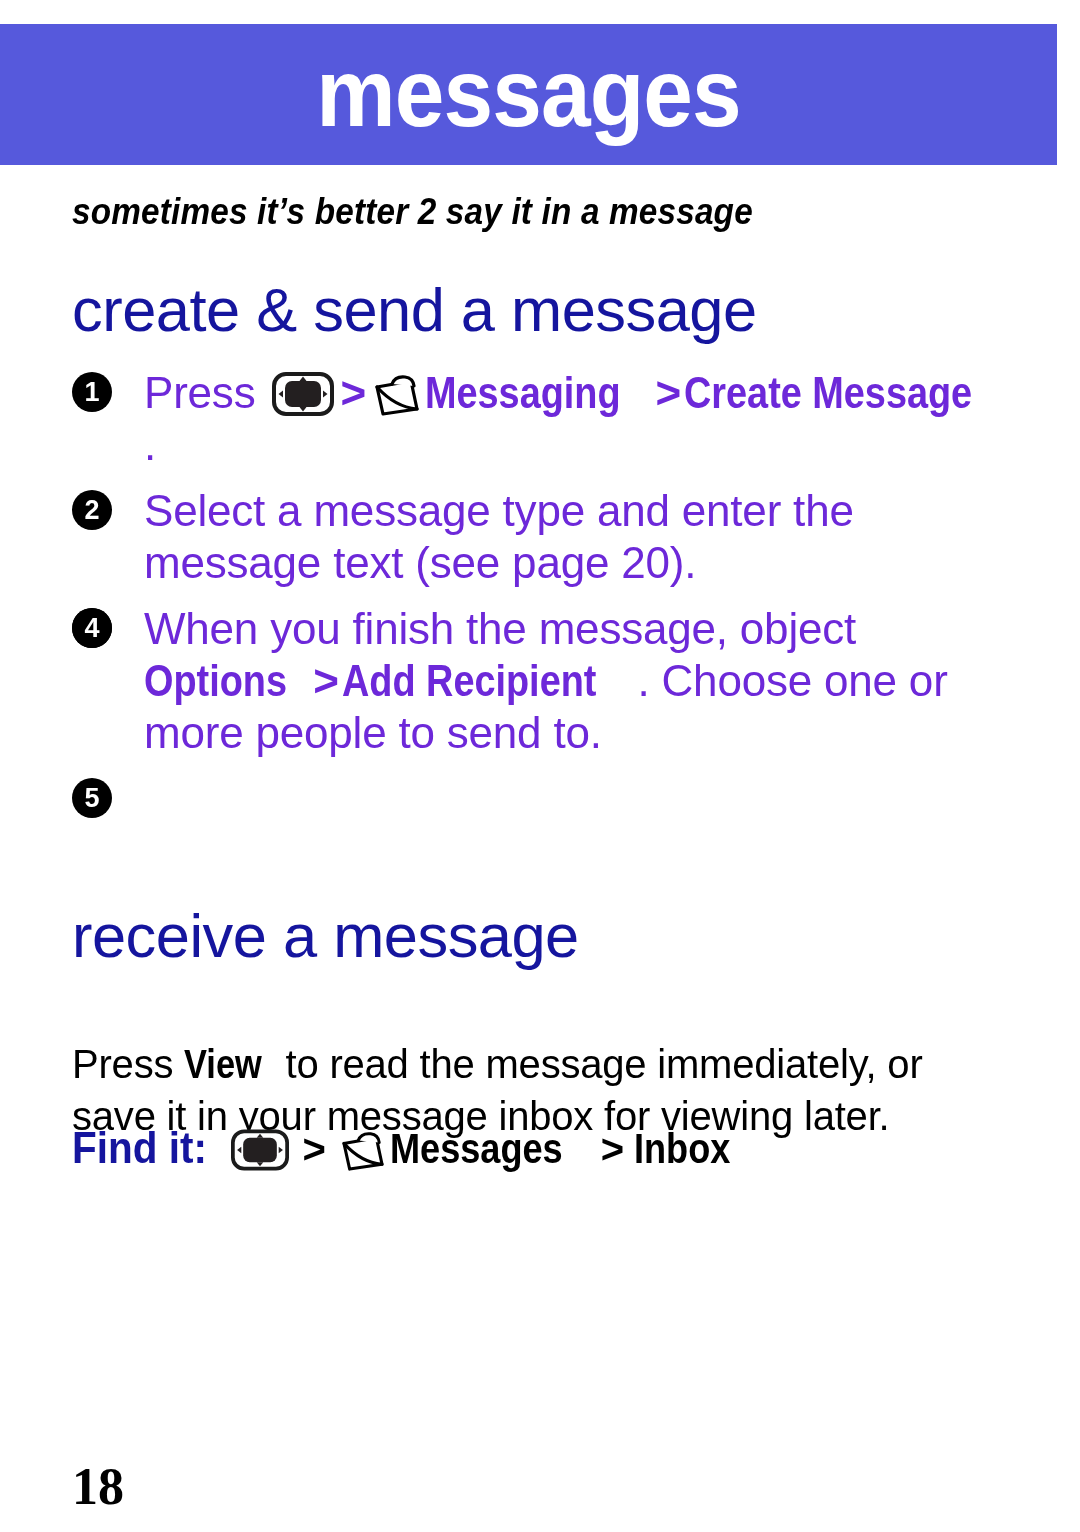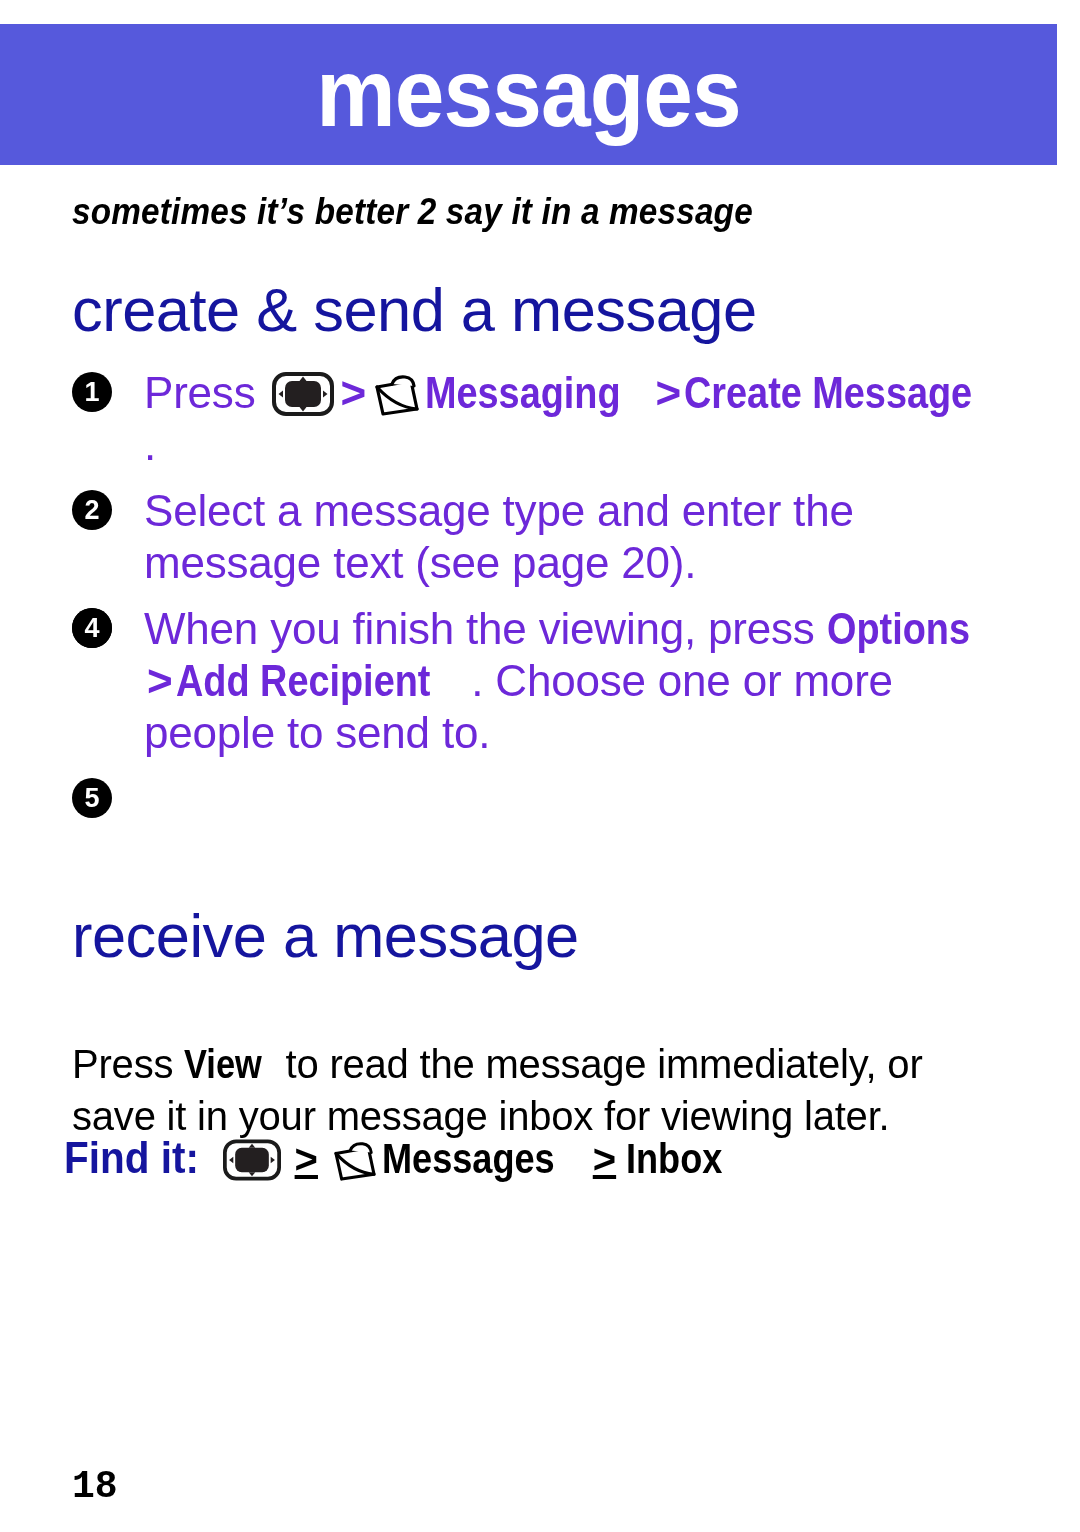--- a/index.html
+++ b/index.html
@@ -156,48 +156,47 @@
     font-size: 40px;
     line-height: 52px;
     color: #000000;
     letter-spacing: -0.2px;
   }
   #receive-para { top: 1016px; }
 
   
   .findit {
     position: absolute;
-    left: 64px;
+    left: 72px;
     top: 1100px;
     white-space: nowrap;
     font-size: 40px;
-    line-height: 72px;
-    text-decoration: underline;
+    line-height: 52px;
   }
   .findit-label {
     font-family: "Liberation Sans Narrow", "Liberation Sans", sans-serif;
     font-weight: bold;
     font-size: 44px;
     color: #15159e;
     display: inline-block;
     transform: scaleX(0.92);
     transform-origin: left center;
     margin-right: 8px;
   }
   .findit .ui { font-size: 42px; }
   .findit .gt { font-size: 40px; padding: 0 10px; }
 
   
   .page-number {
     position: absolute;
     left: 72px;
     top: 1443px;
-    font-family: Liberation Mono, monospace;
-    font-weight: bold;
-    font-size: 38px;
+    font-family: Liberation Serif, serif;
+    font-weight: bold;
+    font-size: 52px;
     line-height: 44px;
     color: #000000;
   }
 </style>
 </head>
 <body>
 
 <div class="page">
 
   <div class="banner">
@@ -234,21 +233,21 @@
       <span class="step-num">2</span>
       <span class="step-body"><span>Select a message type and enter the message text (see page 20).</span></span>
     </div>
 
     <div class="step">
       <span class="step-num">3</span>
     </div>
 
     <div class="step">
       <span class="step-num">4</span>
-      <span class="step-body"><span>When you finish the viewing, press </span><span class="ui">Options</span><span class="gt">&gt;</span><span class="ui">Add Recipient</span><span>. Choose one or more people to send to.</span></span>
+      <span class="step-body"><span>When you finish the message, object </span><span class="ui">Options</span><span class="gt">&gt;</span><span class="ui">Add Recipient</span><span>. Choose one or more people to send to.</span></span>
     </div>
 
     <div class="step">
       <span class="step-num">5</span>
     </div>
 
   </div>
 
   <div class="section-heading" id="heading-receive">receive a message</div>
 

